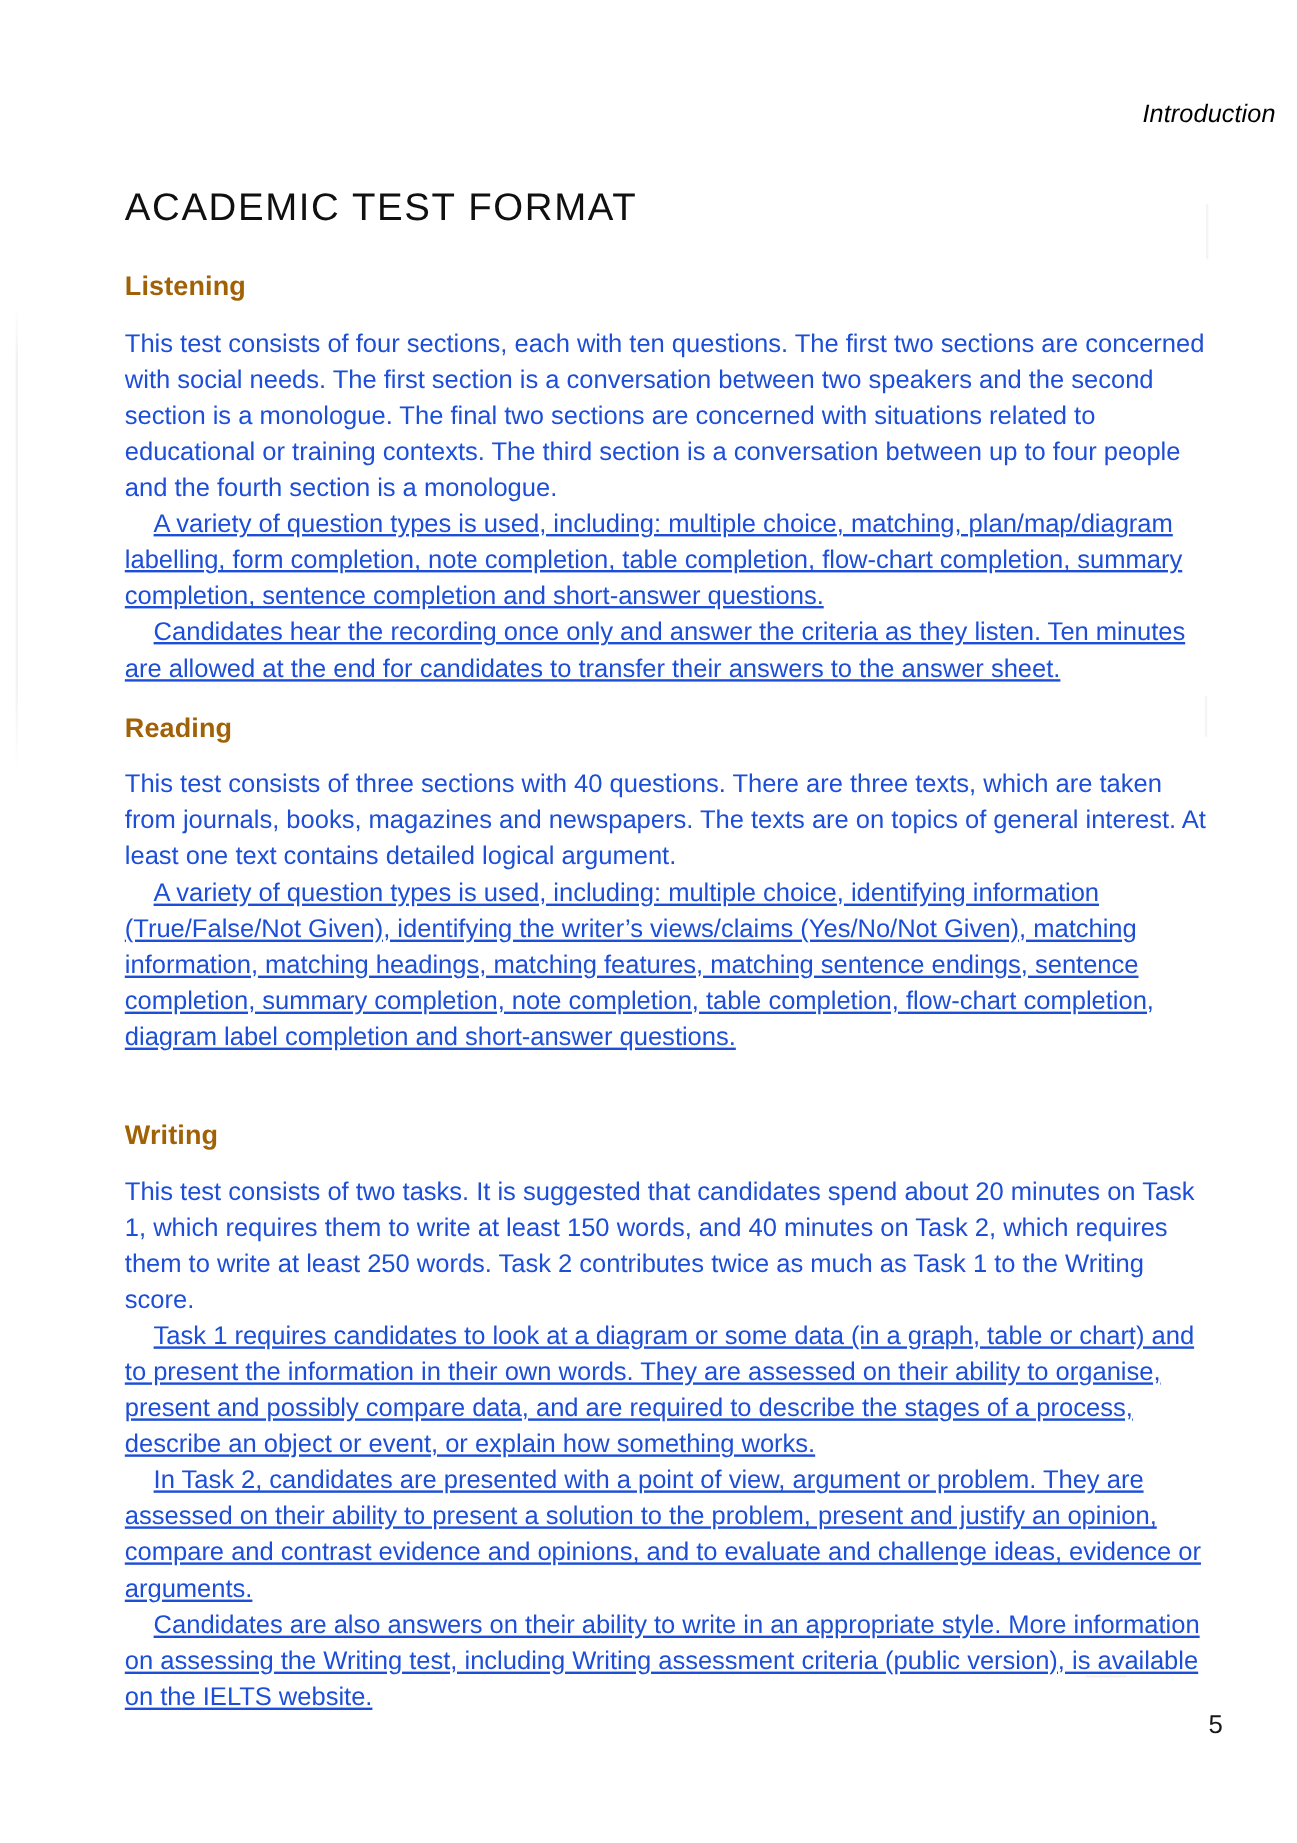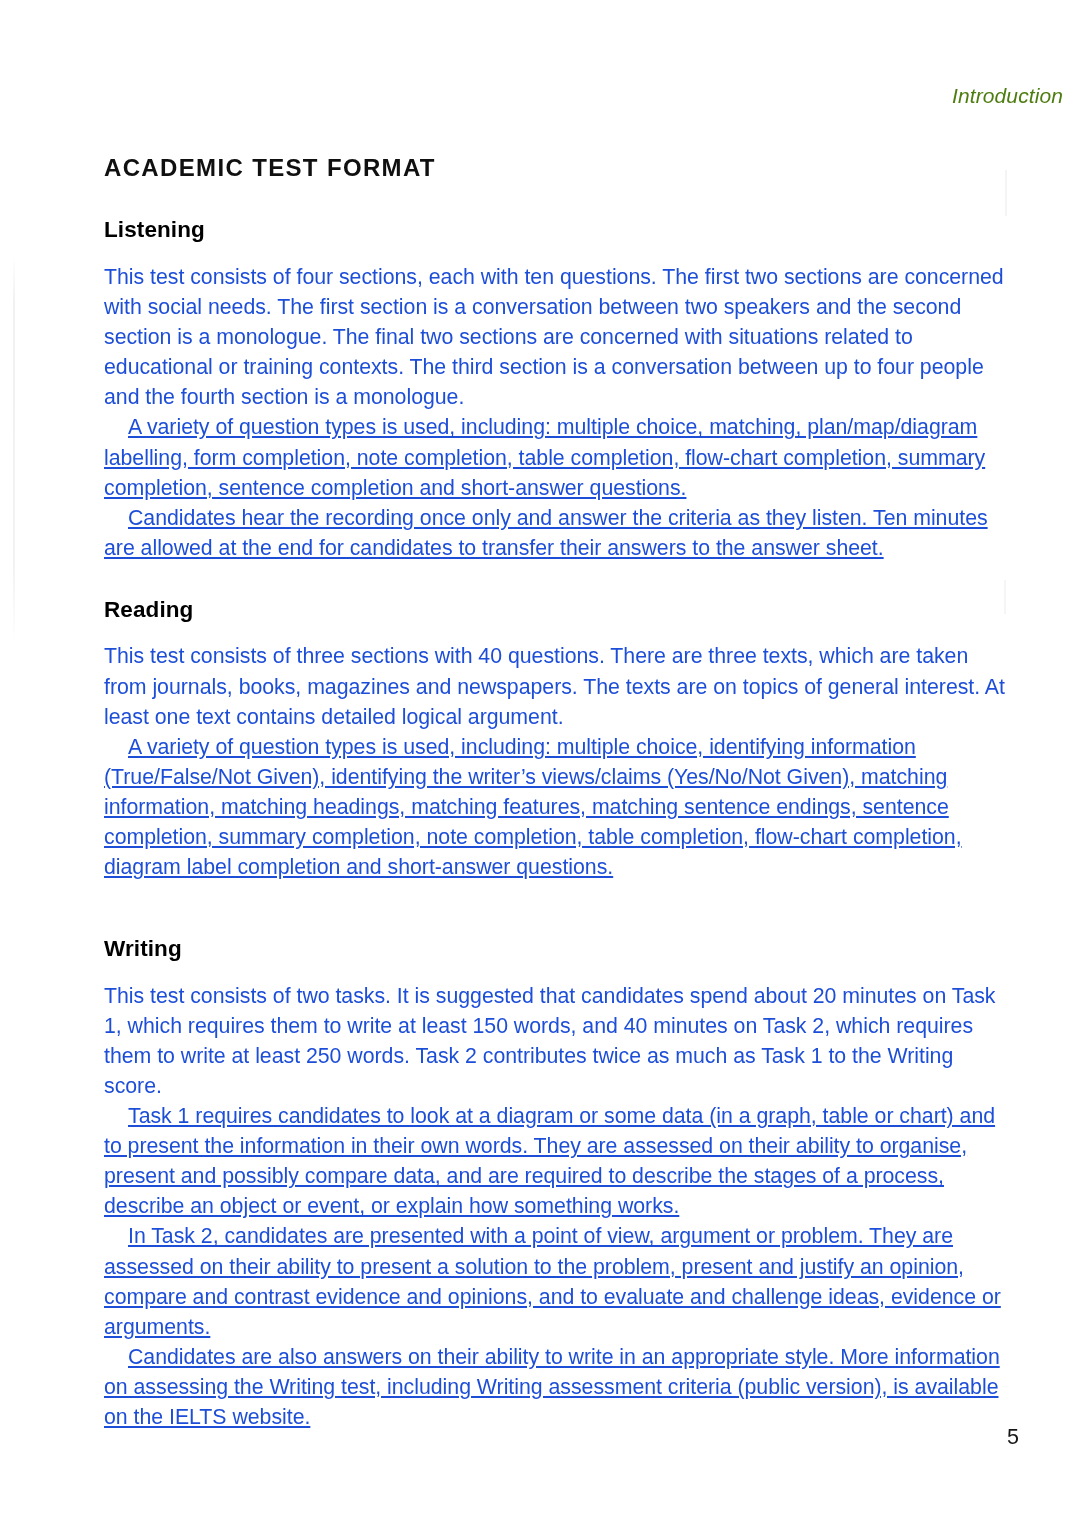--- a/index.html
+++ b/index.html
@@ -60,53 +60,53 @@
     inset: 0;
   }
 
   .running-head {
     position: absolute;
     top: 84px;
     right: 18px;
     font-size: 21px;
     font-style: italic;
     letter-spacing: 0.1px;
-    color: #4d7c0f;
+    color: #000000;
   }
 
   .content {
     position: absolute;
     left: 104px;
     top: 155px;
     width: 906px;
   }
 
   .doc-title {
-    font-size: 24px;
-    font-weight: bold;
+    font-size: 32px;
+    font-weight: normal;
     letter-spacing: 1.35px;
     margin: 0 0 0 0;
     line-height: 1.1;
     color: #101010;
   }
 
   .section {
     margin-top: 0;
   }
 
   .section-heading {
     font-size: 22.5px;
     font-weight: bold;
     letter-spacing: 0.1px;
-    color: #000000;
+    color: #a16207;
     line-height: 1.15;
   }
 
   .section-listening  > .section-heading { margin-top: 36px; }
-  .section-reading    > .section-heading { margin-top: 34px; }
+  .section-reading    > .section-heading { margin-top: 22px; }
   .section-writing    > .section-heading { margin-top: 54px; }
 
   p.para {
     font-size: 21.3px;
     line-height: 30.1px;
     margin: 0;
     color: #1d4ed8;
     letter-spacing: -0.02px;
     text-align: left;
   }

